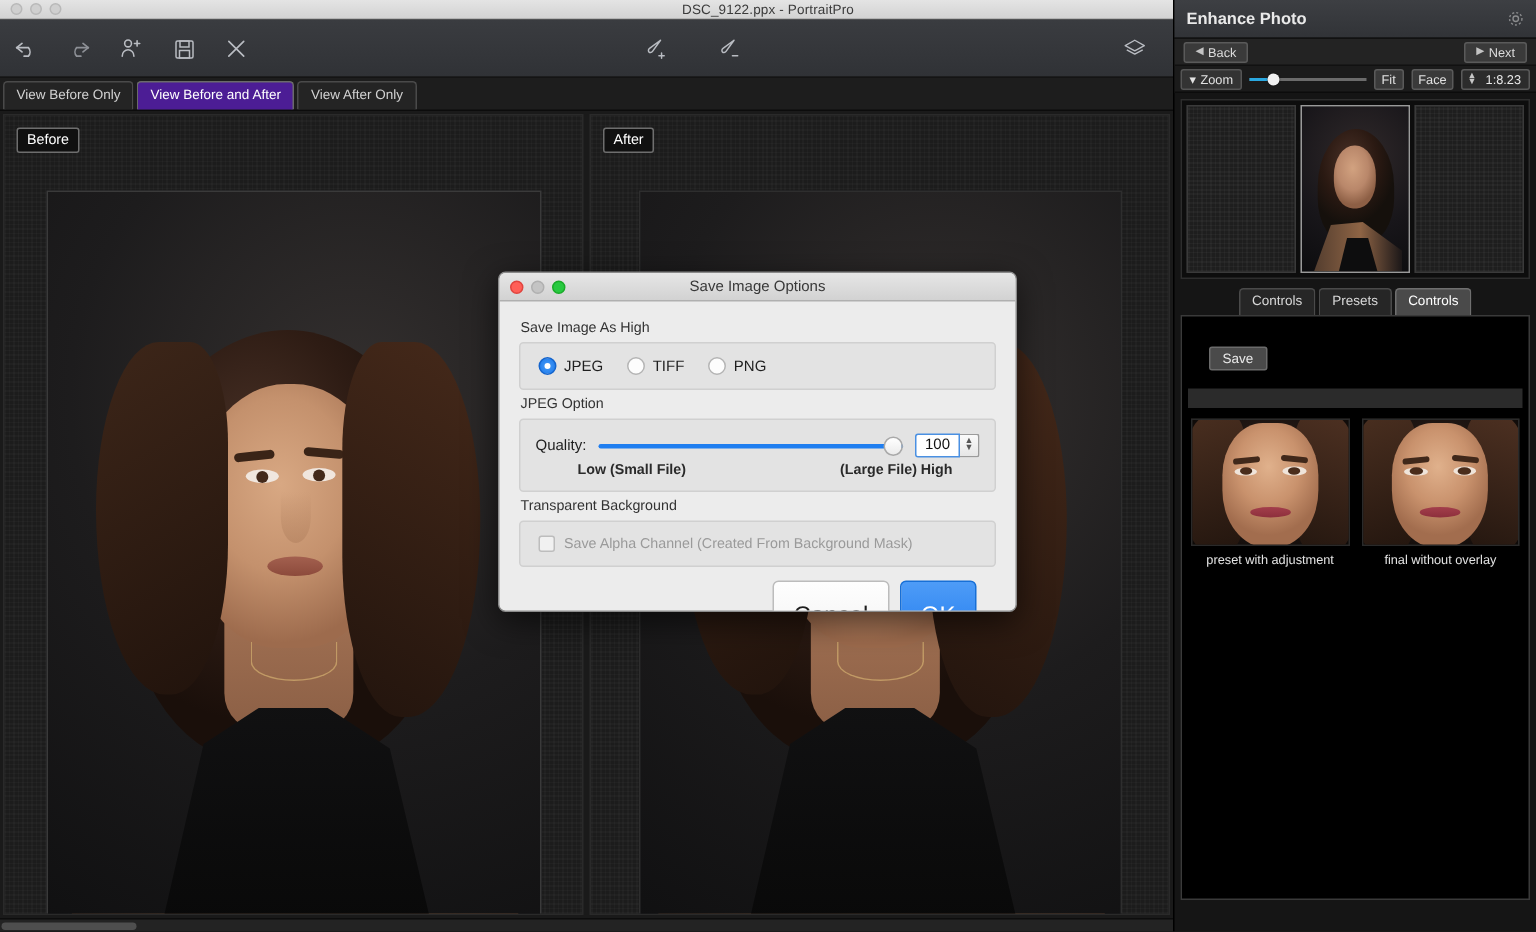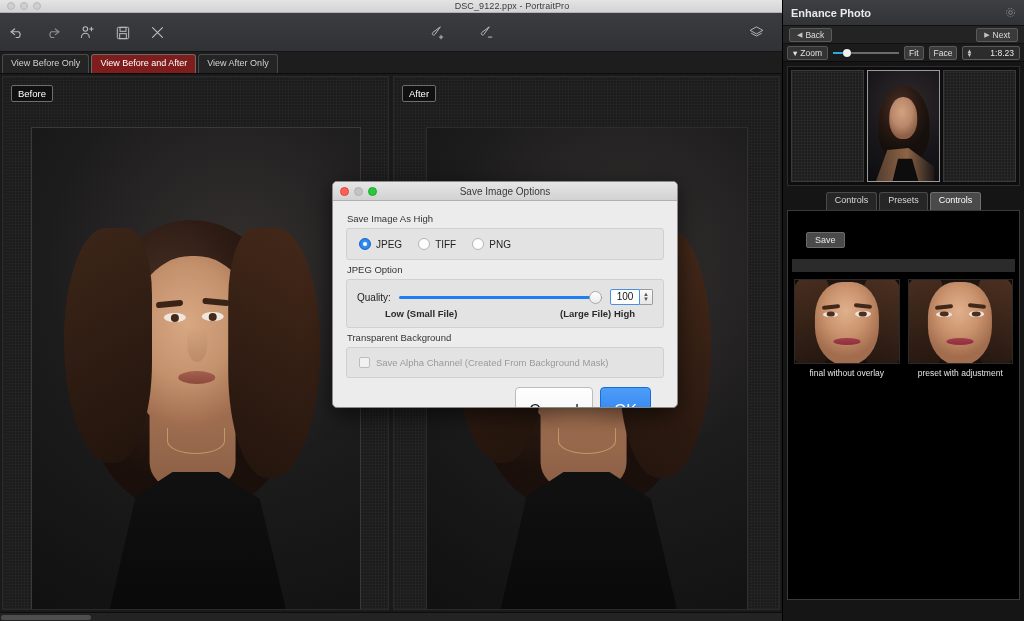--- a/index.html
+++ b/index.html
@@ -44,21 +44,21 @@
     position: absolute; left: 0; top: 52px; width: 782px; height: 22px;
     background: #1d1d1d; border-bottom: 1px solid #0c0c0c;
     display: flex; align-items: flex-end; padding-left: 2px;
   }
   .vtab {
     font-size: 9px; color: #d2d2d2; padding: 3px 8px 4px 8px;
     border: 1px solid #4a4a4a; border-bottom: none;
     border-radius: 3px 3px 0 0;
     background: #242424; margin-right: 2px; line-height: 11px;
   }
-  .vtab.active { background: #7f1d1d; color: #fff; border-color: #6a6a6a; }
+  .vtab.active { background: #4c1d95; color: #fff; border-color: #6a6a6a; }
 
   
   .canvas {
     position: absolute; left: 0; top: 74px; width: 782px; height: 538px;
     background: #1a1a1a;
     display: flex;
   }
   .pane {
     position: relative; flex: 1 1 0; margin: 2px;
     background-color: #1c1c1c;
@@ -169,21 +169,21 @@
     border-radius: 2px; padding: 1px 5px; display: flex; align-items: center; gap: 3px;
   }
   .slider { flex: 1; position: relative; height: 12px; display: flex; align-items: center; }
   .slider .track-off { position: absolute; left: 0; right: 0; height: 2px; background: #6b6b6b; }
   .slider .track-on { position: absolute; left: 0; width: 23%; height: 2px; background: #2aa8e0; }
   .slider .thumb { position: absolute; left: 21%; width: 8px; height: 8px; border-radius: 50%;
     background: #f0f0f0; box-shadow: 0 0 1px #000; }
   .sm-btn { font-size: 8.5px; color: #e2e2e2; background: #3a3a3a; border: 1px solid #5a5a5a;
     border-radius: 2px; padding: 1px 4px; }
   .ratio-box { font-size: 8.5px; color: #e8e8e8; background: #2c2c2c; border: 1px solid #5a5a5a;
-    border-radius: 2px; padding: 1px 5px 1px 3px; display: flex; align-items: center; gap: 18px; }
+    border-radius: 2px; padding: 1px 5px 1px 3px; display: flex; align-items: center; gap: 6px; }
   .stepper { display: flex; flex-direction: column; line-height: 4px; font-size: 6px; color: #c8c8c8; }
 
   .navigator {
     height: 120px; margin: 4px; display: flex; gap: 3px;
     background: #0d0d0d; border: 1px solid #2d2d2d; padding: 3px;
   }
   .nav-cell { flex: 1; position: relative; overflow: hidden;
     background-color: #1e1e1e;
     background-image:
       repeating-linear-gradient(0deg, rgba(255,255,255,.03) 0 1px, transparent 1px 3px),
@@ -512,39 +512,39 @@
             <div class="sf-brow l"></div>
               <div class="sf-brow r"></div>
             <div class="sf-eye l">
                 <div class="sf-iris"></div>
               </div>
             <div class="sf-eye r">
                 <div class="sf-iris"></div>
               </div>
             <div class="sf-lips"></div>
           </div>
-          <div class="snap-cap">final without overlay</div>
+          <div class="snap-cap">preset with adjustment</div>
         </div>
         <div class="snap-item">
           <div class="snap-thumb">
             <div class="sf-bg"></div>
               <div class="sf-hairL"></div>
               <div class="sf-hairR"></div>
             <div class="sf-face"></div>
             <div class="sf-brow l"></div>
               <div class="sf-brow r"></div>
             <div class="sf-eye l">
                 <div class="sf-iris"></div>
               </div>
             <div class="sf-eye r">
                 <div class="sf-iris"></div>
               </div>
             <div class="sf-lips"></div>
           </div>
-          <div class="snap-cap">preset with adjustment</div>
+          <div class="snap-cap">final without overlay</div>
         </div>
       </div>
     </div>
   </div>
 
   <div class="overlay">
     <div class="dialog">
       <div class="dlg-bar">
         <div class="dlg-lights">
           <div class="dl red"></div>

